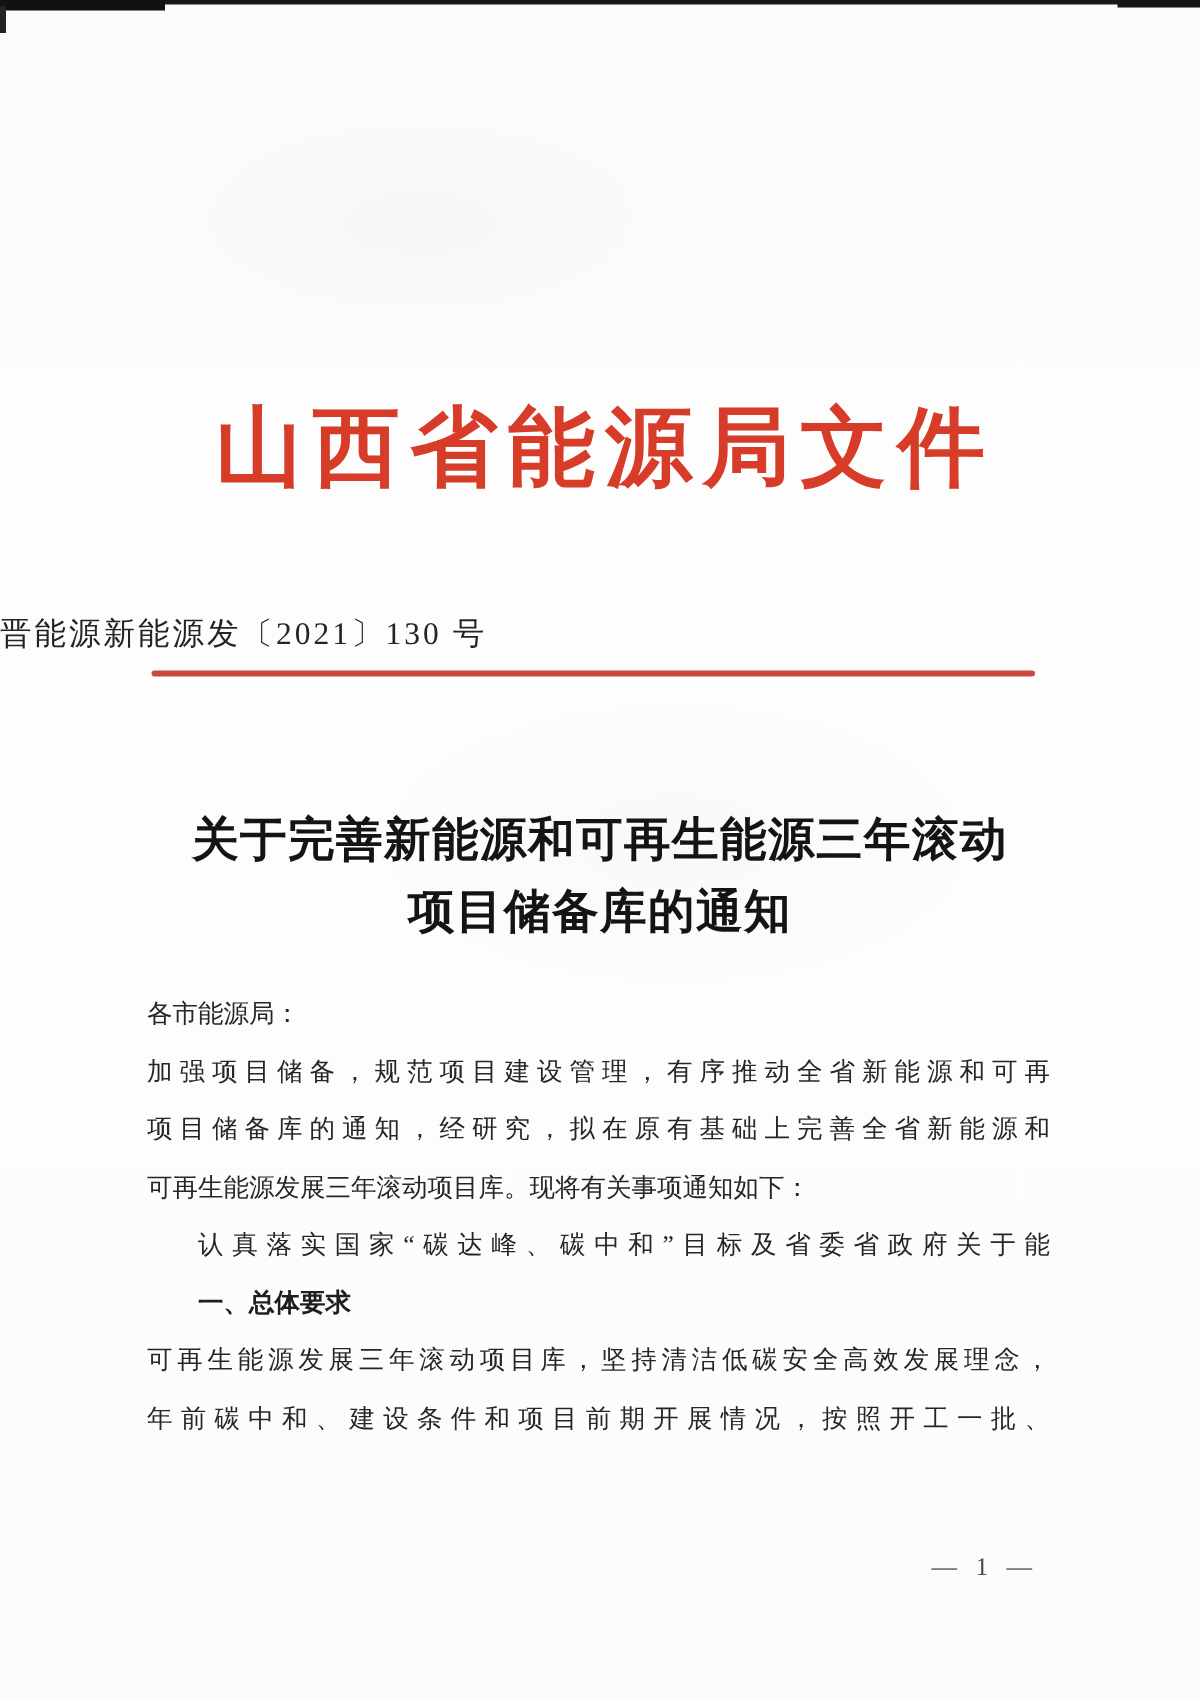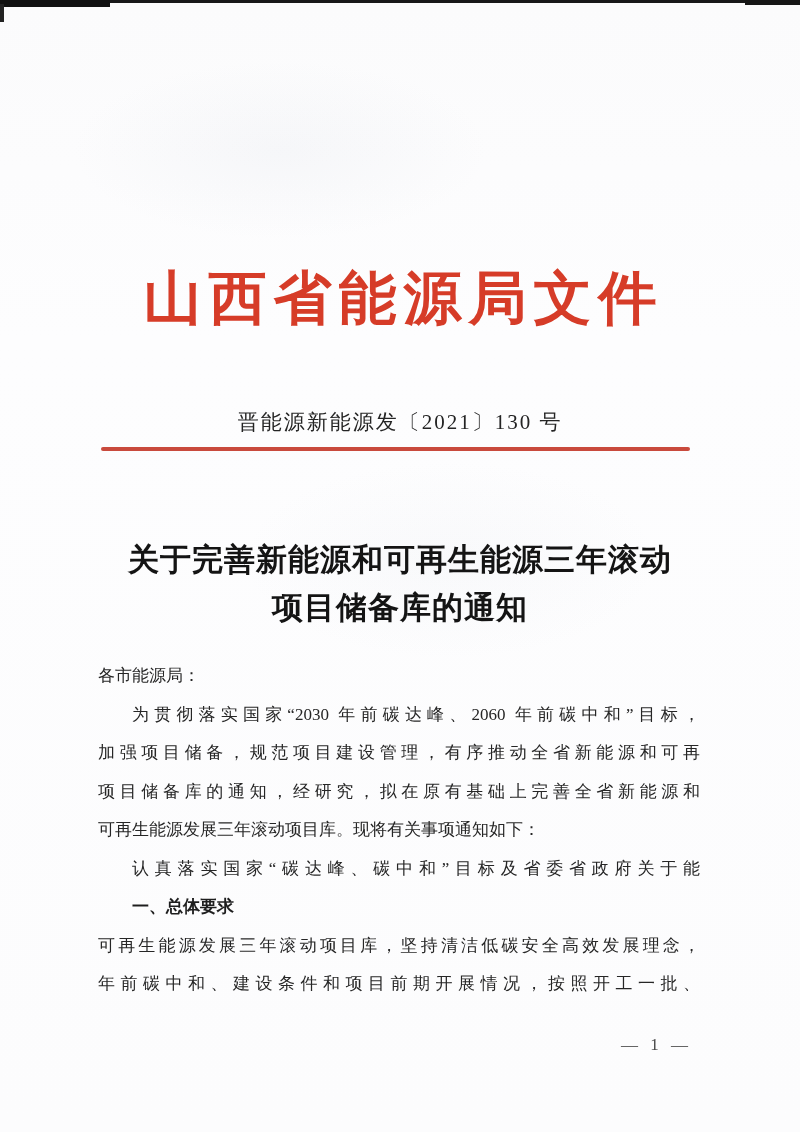--- a/index.html
+++ b/index.html
@@ -39,21 +39,21 @@
     box-sizing: border-box;
     color: var(--accent-color, #d63c28);
     font-family: "Liberation Serif", "DejaVu Serif", serif;
   }
 
   .doc-number {
     position: absolute;
     top: 408px;
     left: 0;
     width: 100%;
-    text-align: center;
+    text-align: left;
     font-size: 21px;
     letter-spacing: 2px;
     color: #242424;
   }
 
   .red-rule {
     position: absolute;
     top: 447px;
     left: 101px;
     width: 589px;
@@ -121,21 +121,20 @@
 
   <div class="red-rule"></div>
 
   <div class="doc-title">
     <div>关于完善新能源和可再生能源三年滚动</div>
     <div>项目储备库的通知</div>
   </div>
 
   <div class="body-block">
     <div class="line">各市能源局：</div>
-    <div class="line indent full">为贯彻落实国家“2030 年前碳达峰、2060 年前碳中和”目标，</div>
     <div class="line full">加强项目储备，规范项目建设管理，有序推动全省新能源和可再</div>
     <div class="line full">项目储备库的通知，经研究，拟在原有基础上完善全省新能源和</div>
     <div class="line">可再生能源发展三年滚动项目库。现将有关事项通知如下：</div>
     <div class="line indent full">认真落实国家“碳达峰、碳中和”目标及省委省政府关于能</div>
     <div class="line indent heading">一、总体要求</div>
     <div class="line full">可再生能源发展三年滚动项目库，坚持清洁低碳安全高效发展理念，</div>
     <div class="line full">年前碳中和、建设条件和项目前期开展情况，按照开工一批、</div>
   </div>
 
   <div class="page-number">— 1 —</div>

